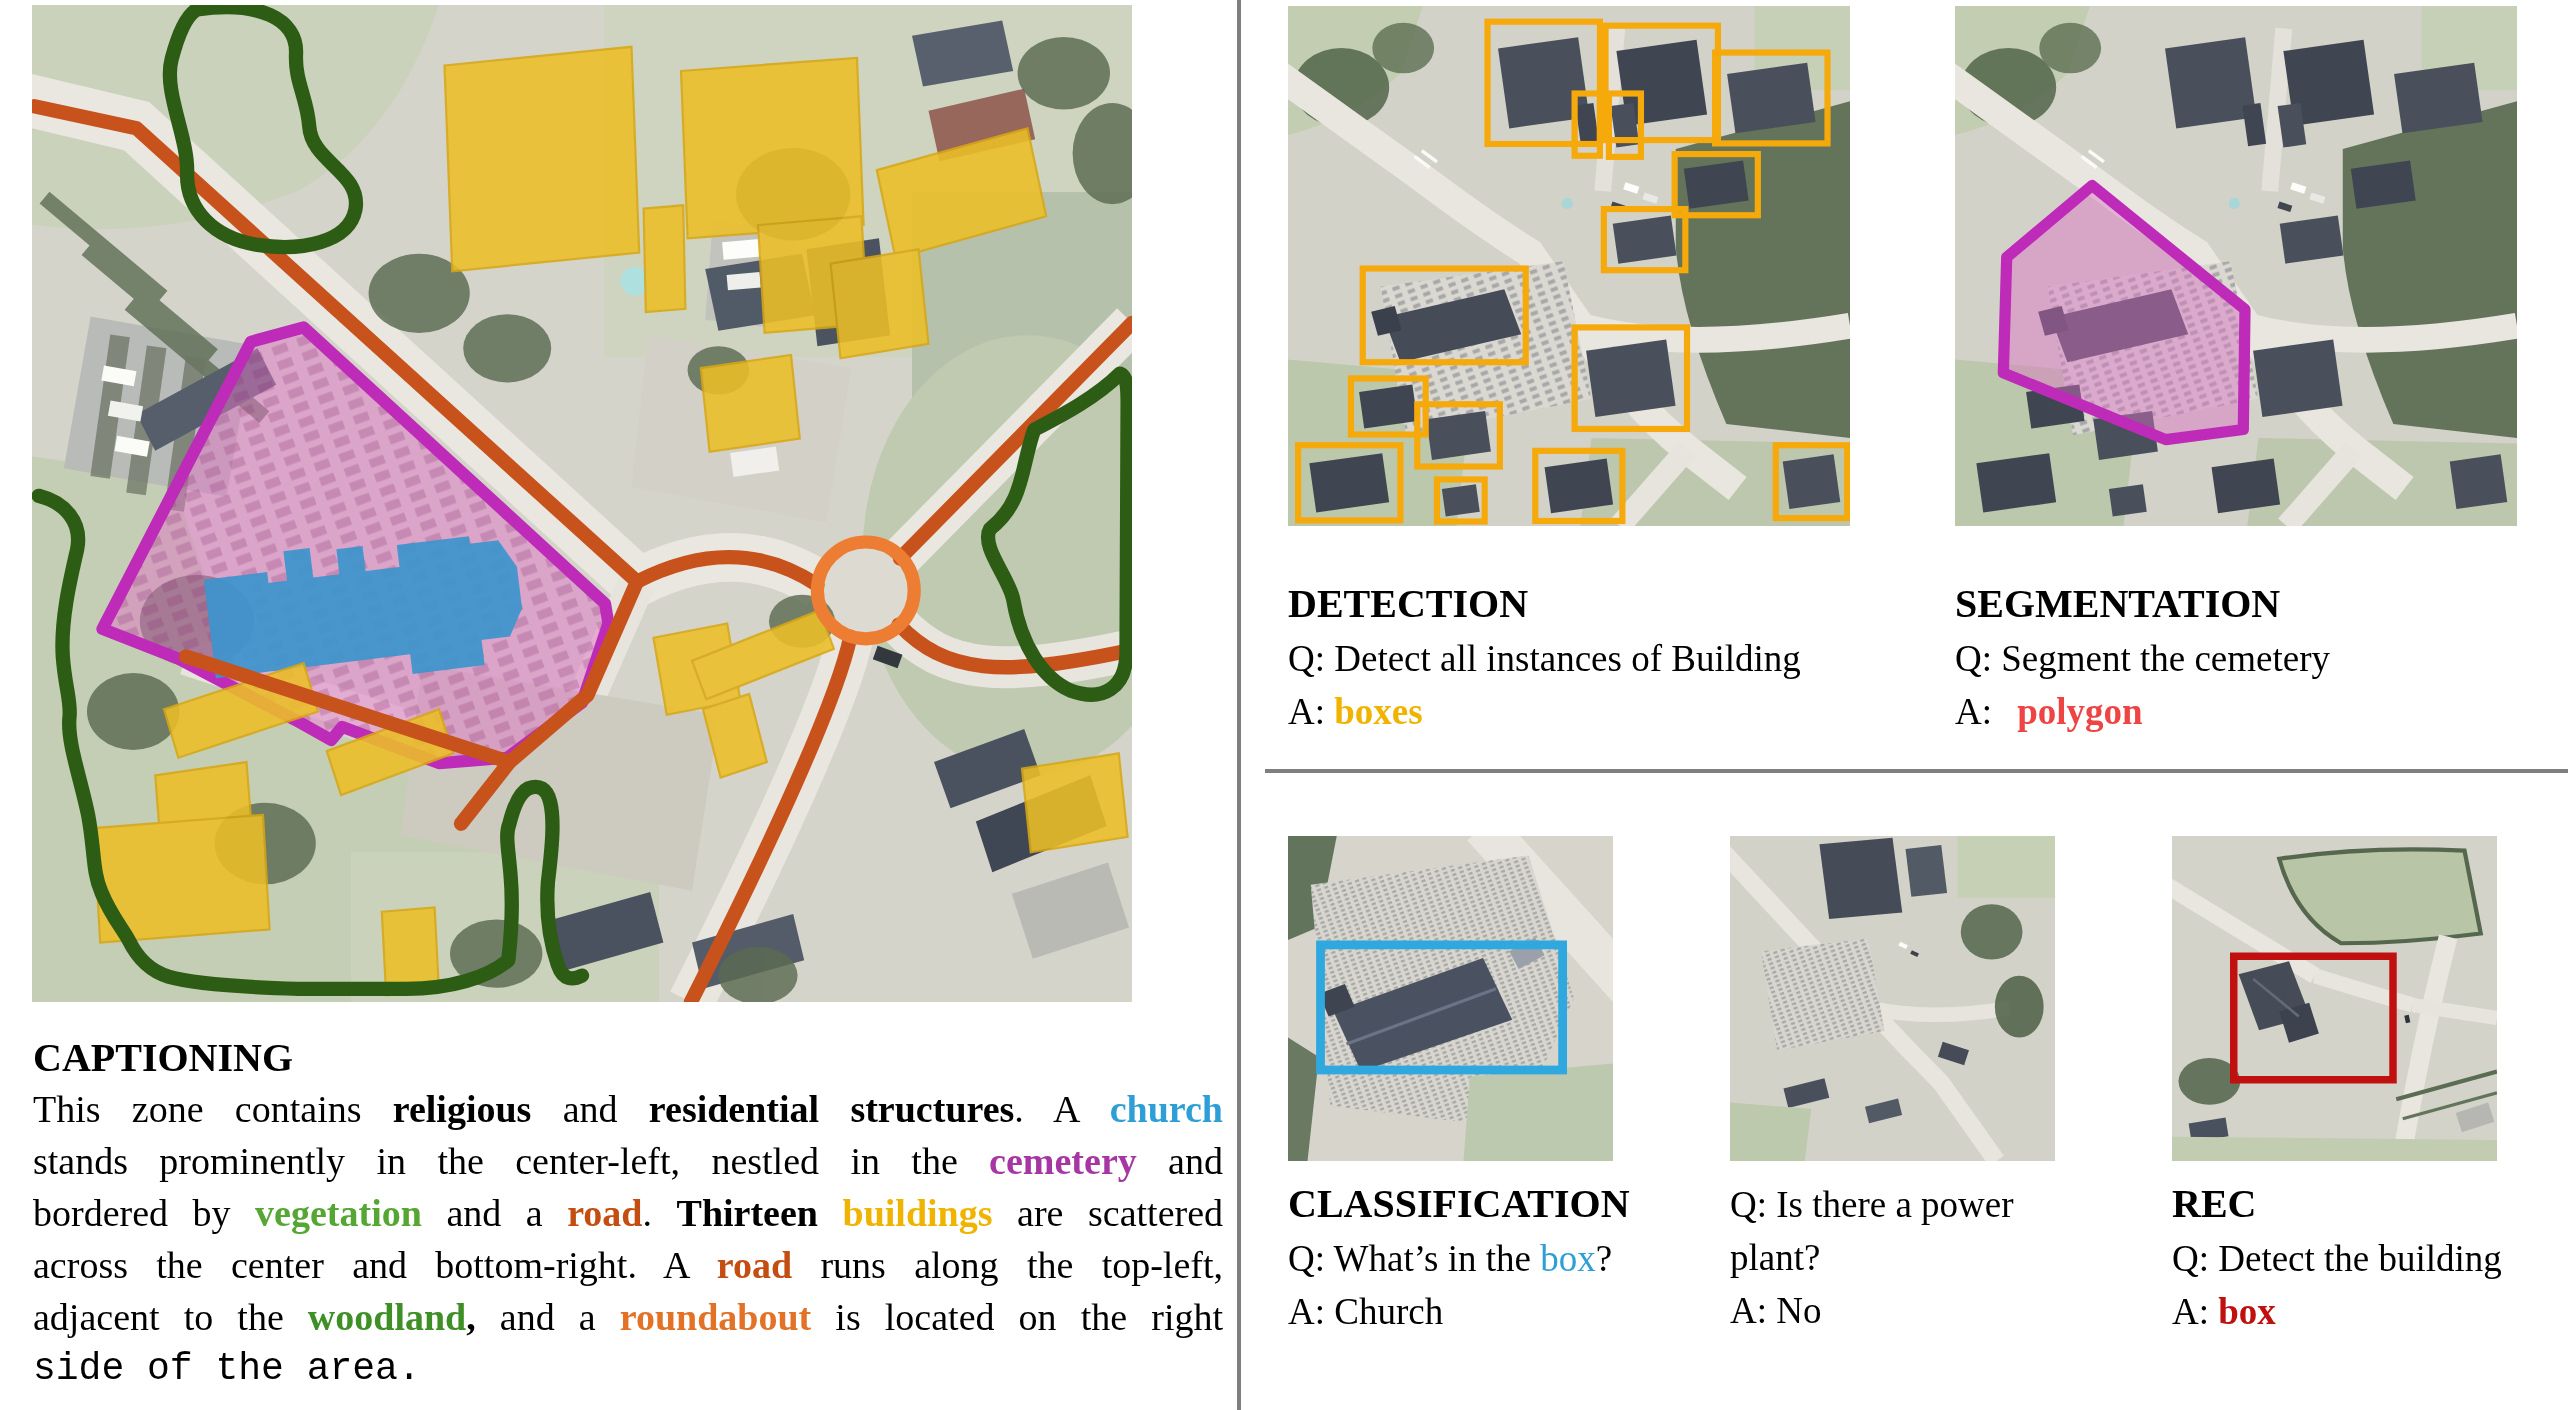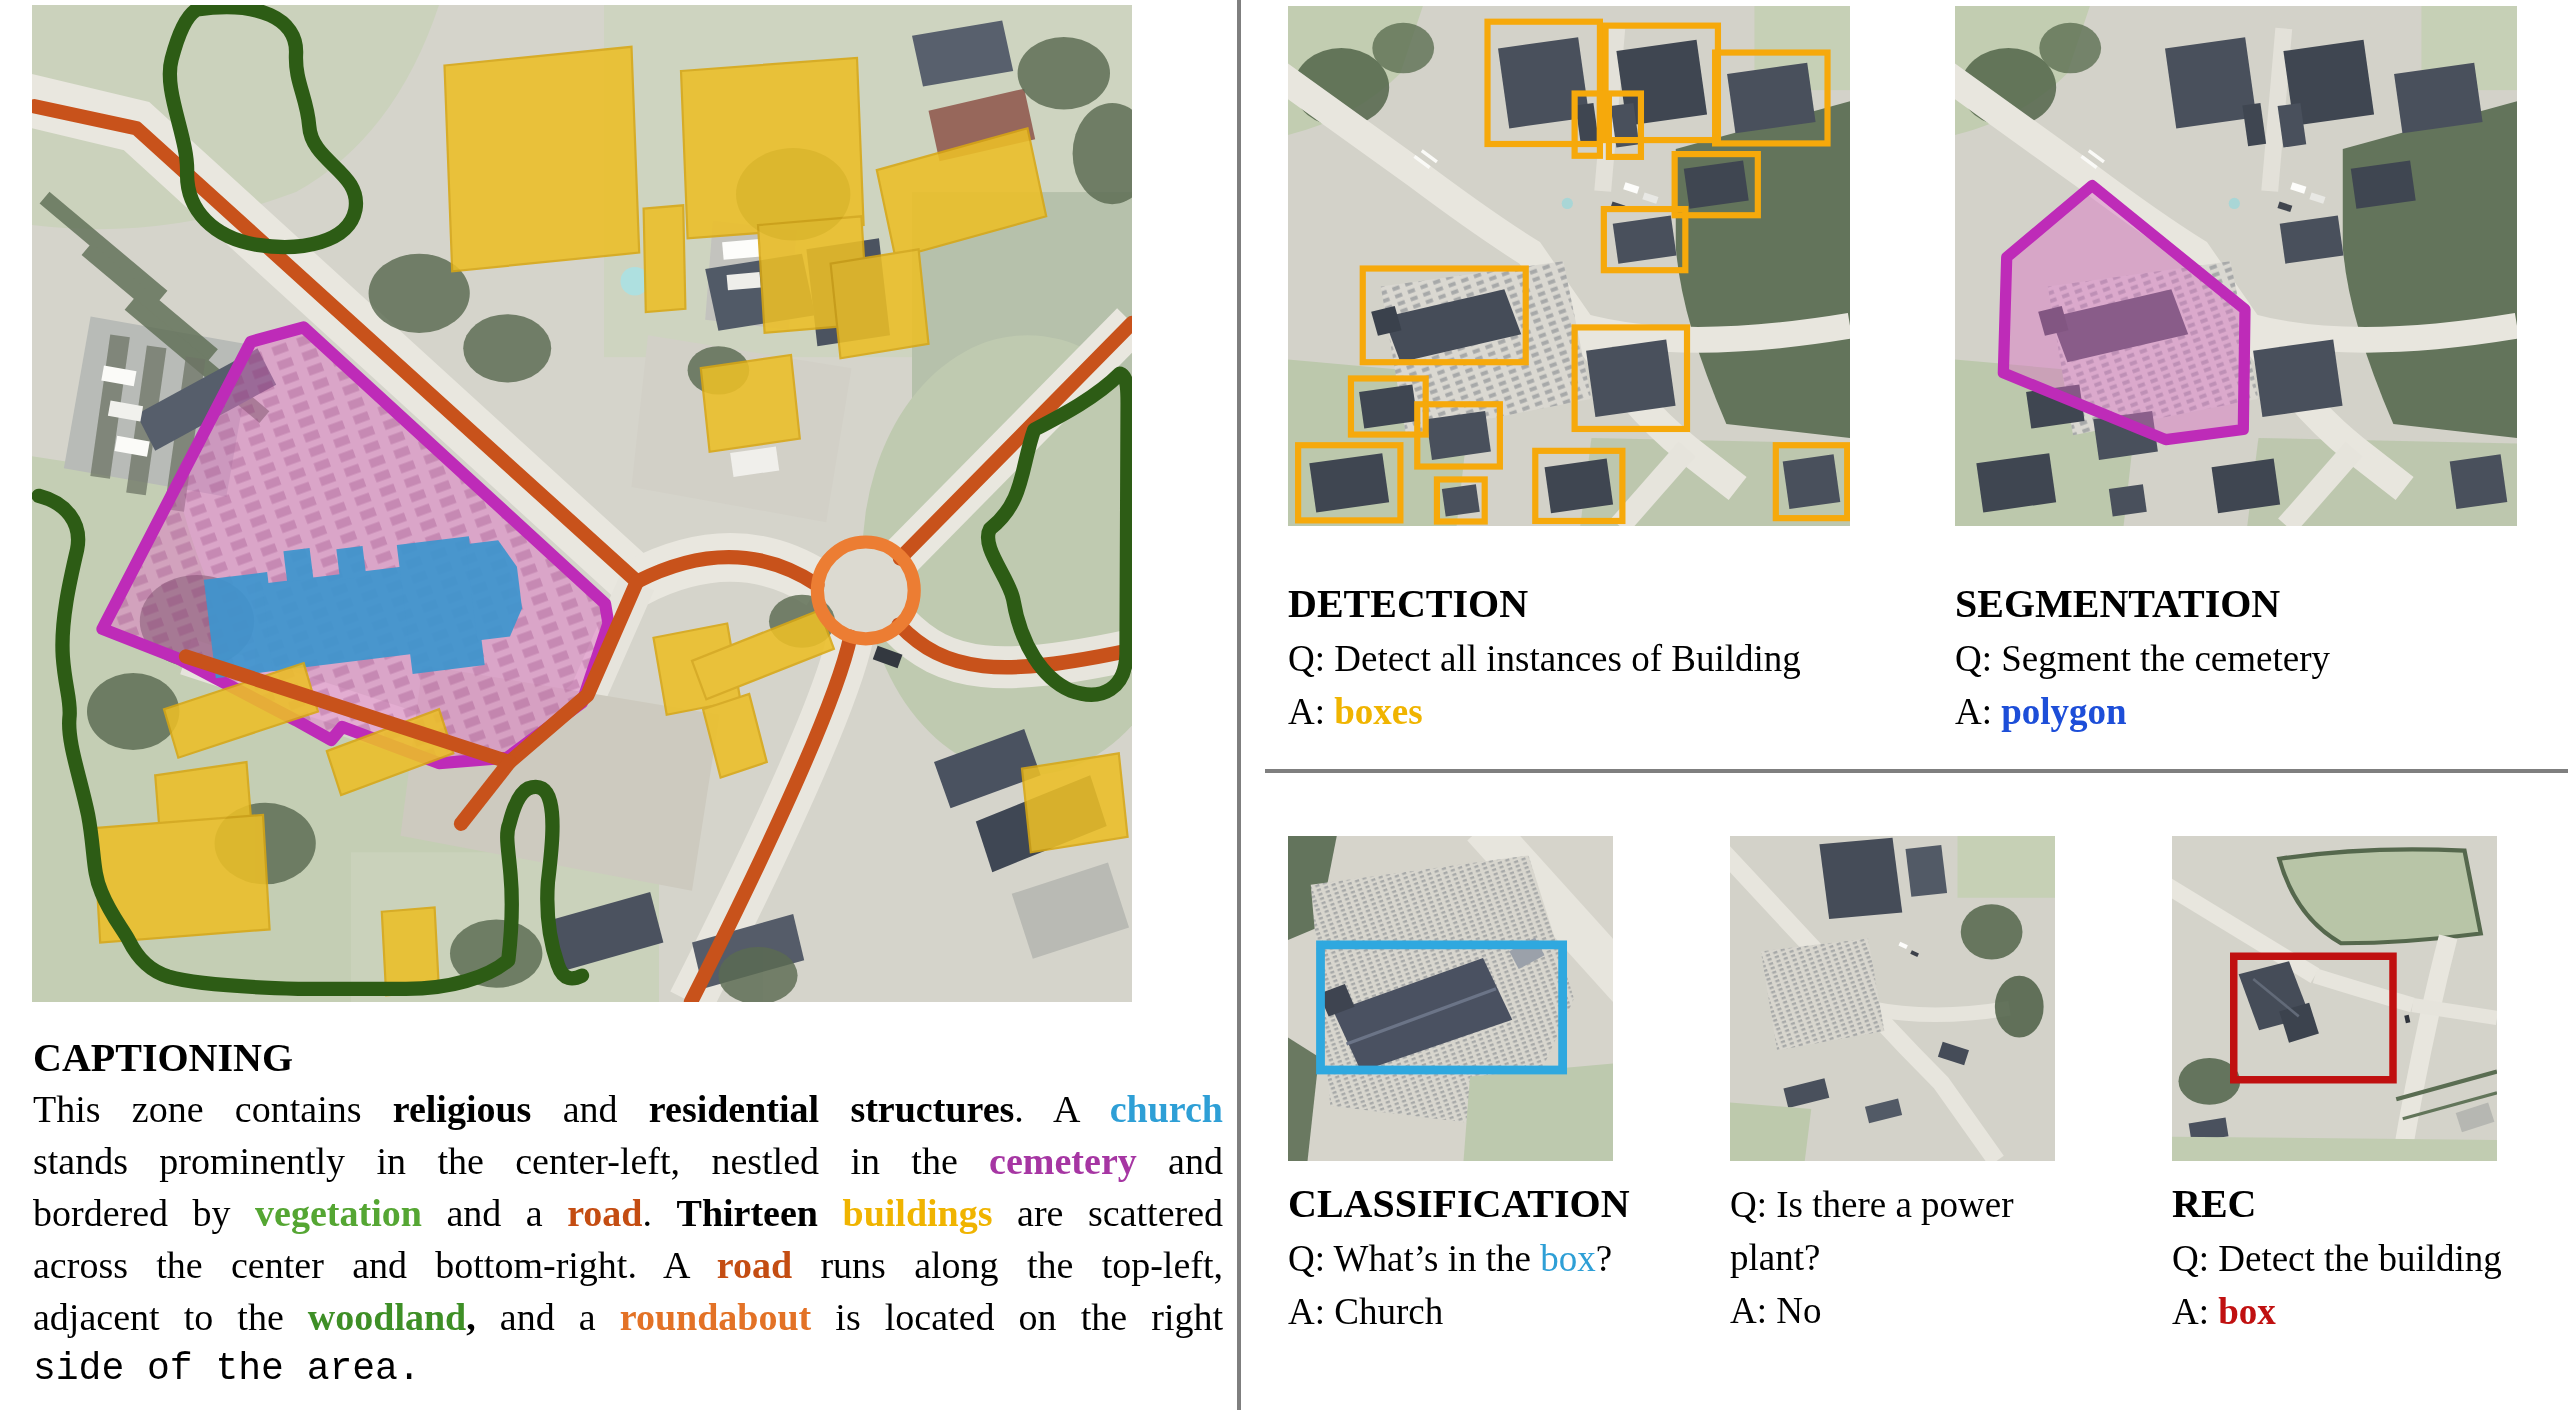--- a/index.html
+++ b/index.html
@@ -299,21 +299,21 @@
           <polygon points="244,320 516,541 513,755 375,773 86,654 92,448" fill="rgba(219,112,197,0.45)" stroke="#BE2BB8" stroke-width="20" stroke-linejoin="round"></polygon>
         </g>
     </svg>
   </div>
   <div class="abs" style="left:1955px;top:578px;width:606px;">
     <div class="task-title">SEGMENTATION</div>
     <div>
         <div class="tline"><span>Q: Segment the cemetery</span></div>
       </div>
     <div>
-        <div class="tline"><span>A: </span><span class="b" style="color: #1d4ed8;">polygon</span></div>
+        <div class="tline"><span>A: </span><span class="b" style="color: #ef4444; margin-left: 16px;">polygon</span></div>
       </div>
   </div>
 
   <div class="abs thumb" style="left:1288px;top:836px;width:325px;height:325px;">
     <svg viewBox="0 0 1000 1000" preserveAspectRatio="none">
       <defs>
         <pattern id="ggB" width="24" height="14" patternUnits="userSpaceOnUse" patternTransform="rotate(-20)">
           <rect x="2" y="3" width="13" height="7" fill="rgba(105,110,120,0.45)"></rect>
         </pattern>
       </defs>

